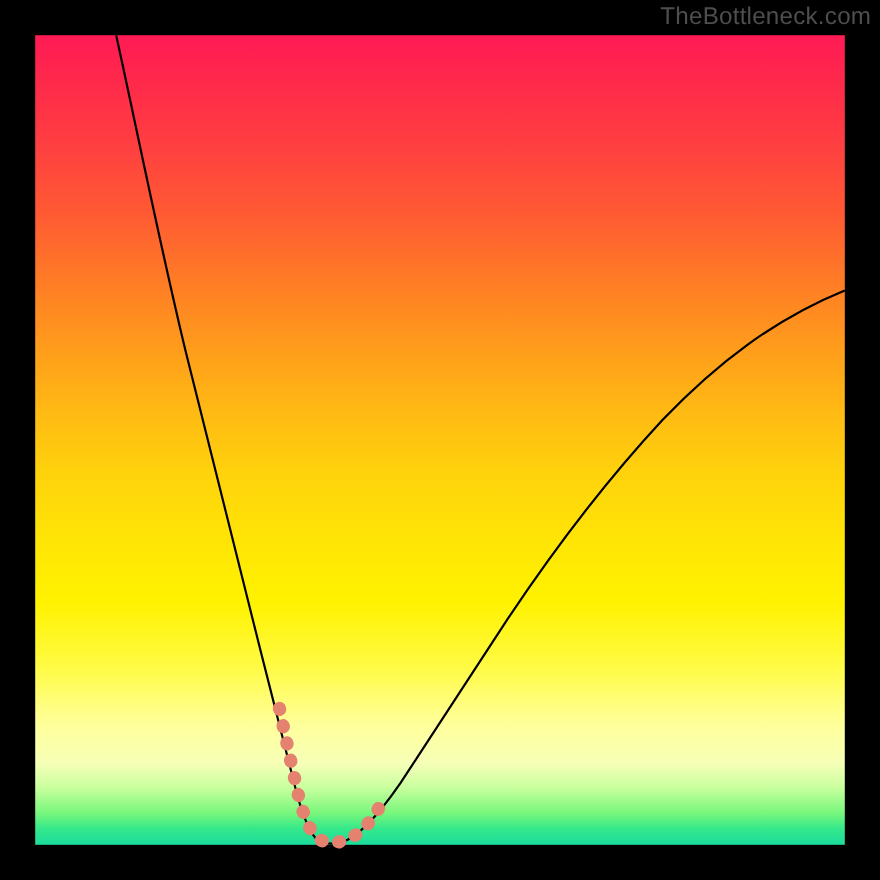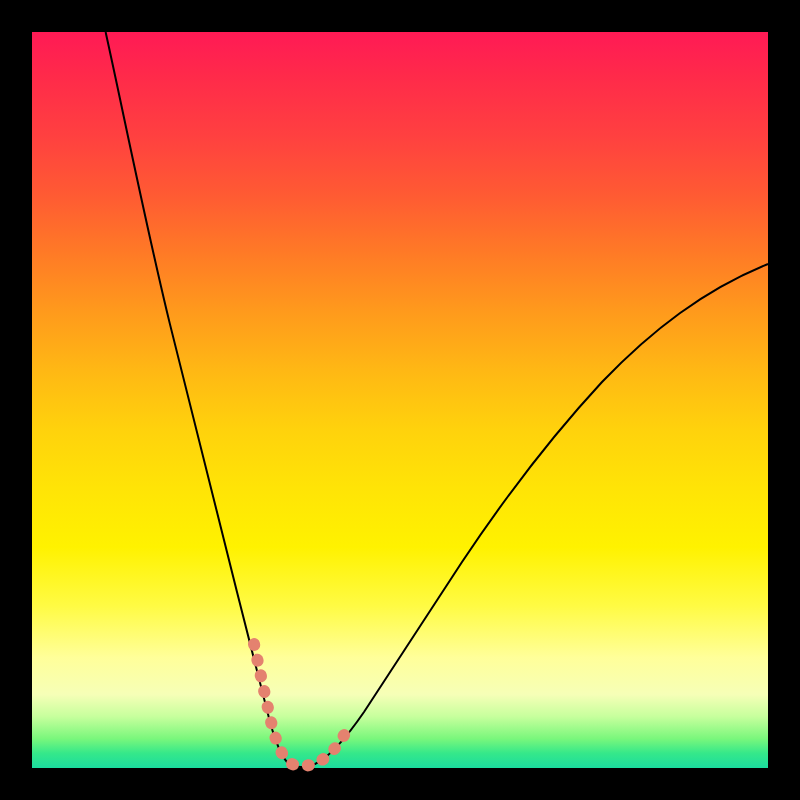--- a/index.html
+++ b/index.html
@@ -58,20 +58,21 @@
     inset: 0;
     width: 736px;
     height: 736px;
     overflow: visible;
   }
 </style>
 </head>
 <body>
 
 <div class="frame">
+  <div class="watermark">TheBottleneck.com</div>
 
   <div class="plot">
     <svg class="curve" viewBox="0 0 736 736" preserveAspectRatio="none">
       <path fill="none" stroke="#000" stroke-width="2" d="M 73.6 0
                C 90 74, 110 175, 135 280
                C 158 375, 182 470, 205 560
                C 218 612, 228 652, 238 690
                C 243 708, 248 722, 255 730
                C 260 735, 268 736, 278 734
                C 292 730, 310 712, 332 680

